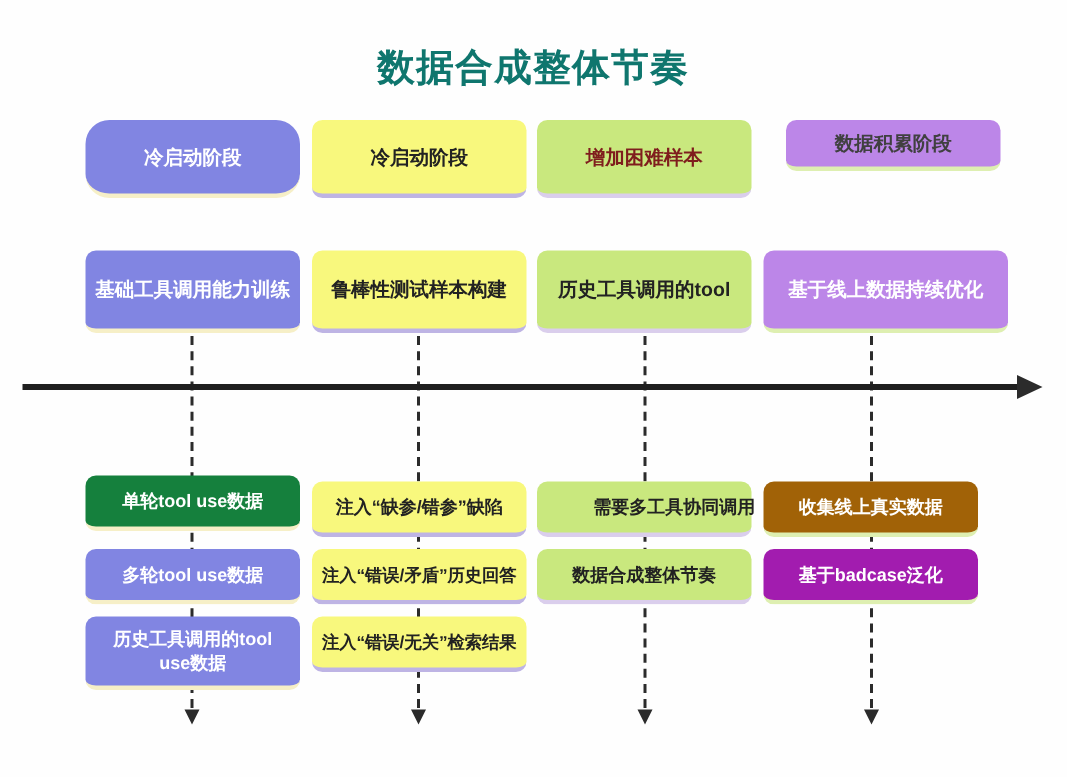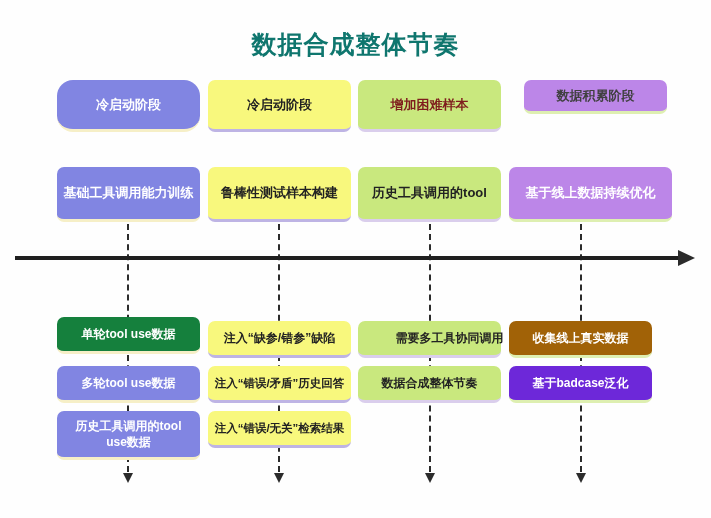--- a/index.html
+++ b/index.html
@@ -107,15 +107,15 @@
   <div class="box small wrap" style="left: 57px; top: 411px; width: 143px; height: 49px; background: rgb(129, 133, 226); border-bottom-color: rgb(246, 239, 199); color: rgb(255, 255, 255);">历史工具调用的tool use数据</div>
 
   <div class="box small" style="left: 208px; top: 321px; width: 143px; height: 37px; background: rgb(248, 248, 125); border-bottom-color: rgb(190, 180, 228); color: rgb(34, 34, 34);">注入“缺参/错参”缺陷</div>
   <div class="box tight" style="left: 208px; top: 366px; width: 143px; height: 37px; background: rgb(248, 248, 125); border-bottom-color: rgb(190, 180, 228); color: rgb(34, 34, 34);">注入“错误/矛盾”历史回答</div>
   <div class="box tight" style="left: 208px; top: 411px; width: 143px; height: 37px; background: rgb(248, 248, 125); border-bottom-color: rgb(190, 180, 228); color: rgb(34, 34, 34);">注入“错误/无关”检索结果</div>
 
   <div class="box small" style="left: 358px; top: 321px; width: 143px; height: 37px; background: rgb(201, 232, 126); border-bottom-color: rgb(218, 206, 236); color: rgb(34, 34, 34); padding-left: 40px;">需要多工具协同调用</div>
   <div class="box small" style="left: 358px; top: 366px; width: 143px; height: 37px; background: rgb(201, 232, 126); border-bottom-color: rgb(218, 206, 236); color: rgb(34, 34, 34);">数据合成整体节奏</div>
 
   <div class="box small" style="left: 509px; top: 321px; width: 143px; height: 37px; background: #a16207; border-bottom-color: rgb(222, 239, 177); color: rgb(255, 255, 255);">收集线上真实数据</div>
-  <div class="box small" style="left: 509px; top: 366px; width: 143px; height: 37px; background: #6d28d9; border-bottom-color: rgb(222, 239, 177); color: rgb(255, 255, 255);">基于badcase泛化</div>
+  <div class="box small" style="left: 509px; top: 366px; width: 143px; height: 37px; background: #a21caf; border-bottom-color: rgb(222, 239, 177); color: rgb(255, 255, 255);">基于badcase泛化</div>
 
 </div>
 
 </body></html>

